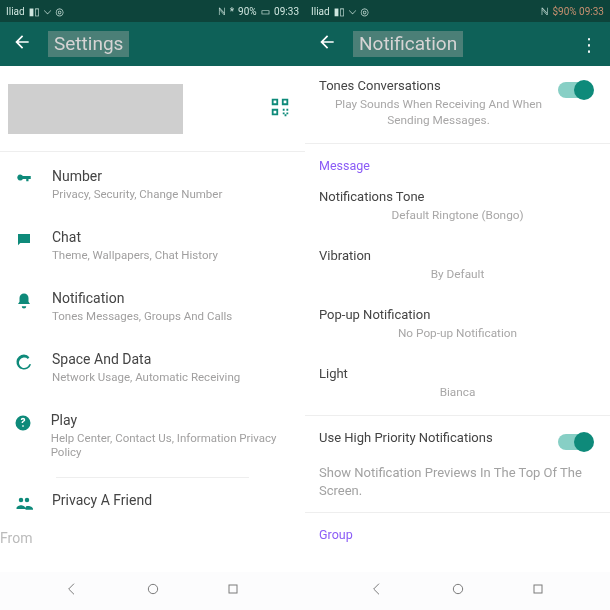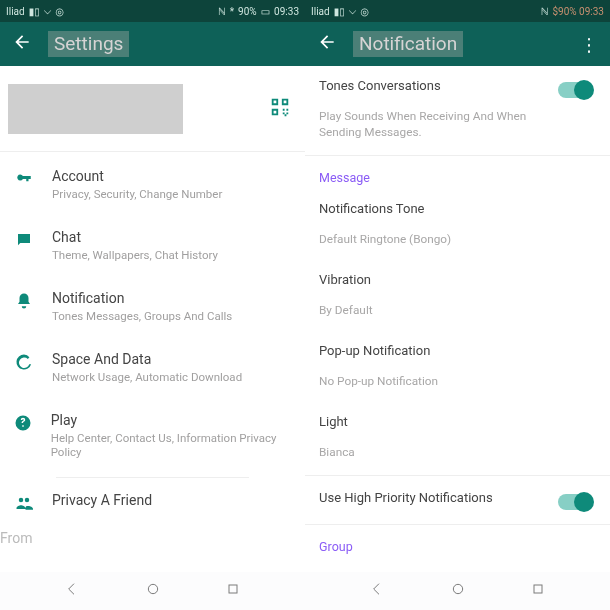--- a/index.html
+++ b/index.html
@@ -29,21 +29,21 @@
   .item .txt .t { font-size:14px; color:#444; margin-bottom:3px; }
   .item .txt .s { font-size:11.5px; color:#a09f9f; }
   .sep { height:1px; background:#eee; margin:4px 56px 0; }
 
   .from { text-align:left; font-size:14px; color:#bbb; padding:4px 0 2px; }
 
   
   .notif-body { padding: 0 0 0 0; overflow:auto; }
   .row { padding: 12px 14px; }
   .row .t { font-size:13px; color:#444; }
-  .row .s { font-size:11.8px; color:#a8a7a7; margin-top:16px; line-height:1.35; }
+  .row .s { font-size:11.8px; color:#a8a7a7; margin-top:4px; line-height:1.35;text-align:center; }
   .toggle-row { display:flex; align-items:flex-start; }
   .toggle-row .tw { flex:1; }
   .toggle { width:34px; height:16px; background:#87cfc5; border-radius:10px; position:relative; margin-top:4px; margin-right:4px; }
   .toggle::after { content:""; position:absolute; right:-2px; top:-2px; width:20px; height:20px; background:#0e8a7a; border-radius:50%; }
   .section-label { font-size:12.5px; color:#8b5cf6; padding: 12px 14px 4px; }
   .thin-sep { height:1px; background:#eee; margin: 2px 0; }
   .highlight-sub { font-size:13px; color:#a2a2a2; padding:2px 14px 10px; line-height:1.4; }
 
   
   .navbar { position:absolute; bottom:0; left:0; right:0; height:38px; background:#fcfcfd; display:flex; }
@@ -89,21 +89,21 @@
   </div>
 
   <div class="items">
     <div class="item">
       <span class="icn">
           <svg viewBox="0 0 24 24">
             <path d="M7 14a4 4 0 1 1 3.5-6H21v4h-3v3h-3v-3h-4.5A4 4 0 0 1 7 14z"></path>
           </svg>
         </span>
       <div class="txt">
-          <div class="t">Account</div>
+          <div class="t">Number</div>
           <div class="s">Privacy, Security, Change Number</div>
         </div>
     </div>
     <div class="item">
       <span class="icn">
           <svg viewBox="0 0 24 24">
             <path d="M4 4h16v12H7l-3 3z"></path>
           </svg>
         </span>
       <div class="txt">
@@ -123,21 +123,21 @@
         </div>
     </div>
     <div class="item">
       <span class="icn">
           <svg viewBox="0 0 24 24">
             <path d="M12 2a10 10 0 1 0 9.5 13H19a7 7 0 1 1-1.9-7.1l2.1-2.1A10 10 0 0 0 12 2z"></path>
           </svg>
         </span>
       <div class="txt">
           <div class="t">Space And Data</div>
-          <div class="s">Network Usage, Automatic Download</div>
+          <div class="s">Network Usage, Automatic Receiving</div>
         </div>
     </div>
     <div class="item">
       <span class="icn">
           <svg viewBox="0 0 24 24">
             <path d="M12 2a10 10 0 1 0 0 20 10 10 0 0 0 0-20zm0 3a3 3 0 0 1 3 3c0 2-3 2-3 4h-2c0-3 3-3 3-4a1 1 0 1 0-2 0H9a3 3 0 0 1 3-3zm-1 10h2v2h-2z"></path>
           </svg>
         </span>
       <div class="txt">
           <div class="t">Play</div>
@@ -211,20 +211,21 @@
       <div class="s">Bianca</div>
     </div>
     <div class="thin-sep"></div>
 
     <div class="row toggle-row">
       <div class="tw">
         <div class="t">Use High Priority Notifications</div>
       </div>
       <div class="toggle"></div>
     </div>
+    <div class="highlight-sub">Show Notification Previews In The Top Of The Screen.</div>
     <div class="thin-sep"></div>
 
     <div class="section-label">Group</div>
   </div>
 </div>
 
 <div class="navbar">
   <div class="navhalf">
     <span><svg viewBox="0 0 24 24">
           <path d="M15 4 7 12l8 8"></path>

